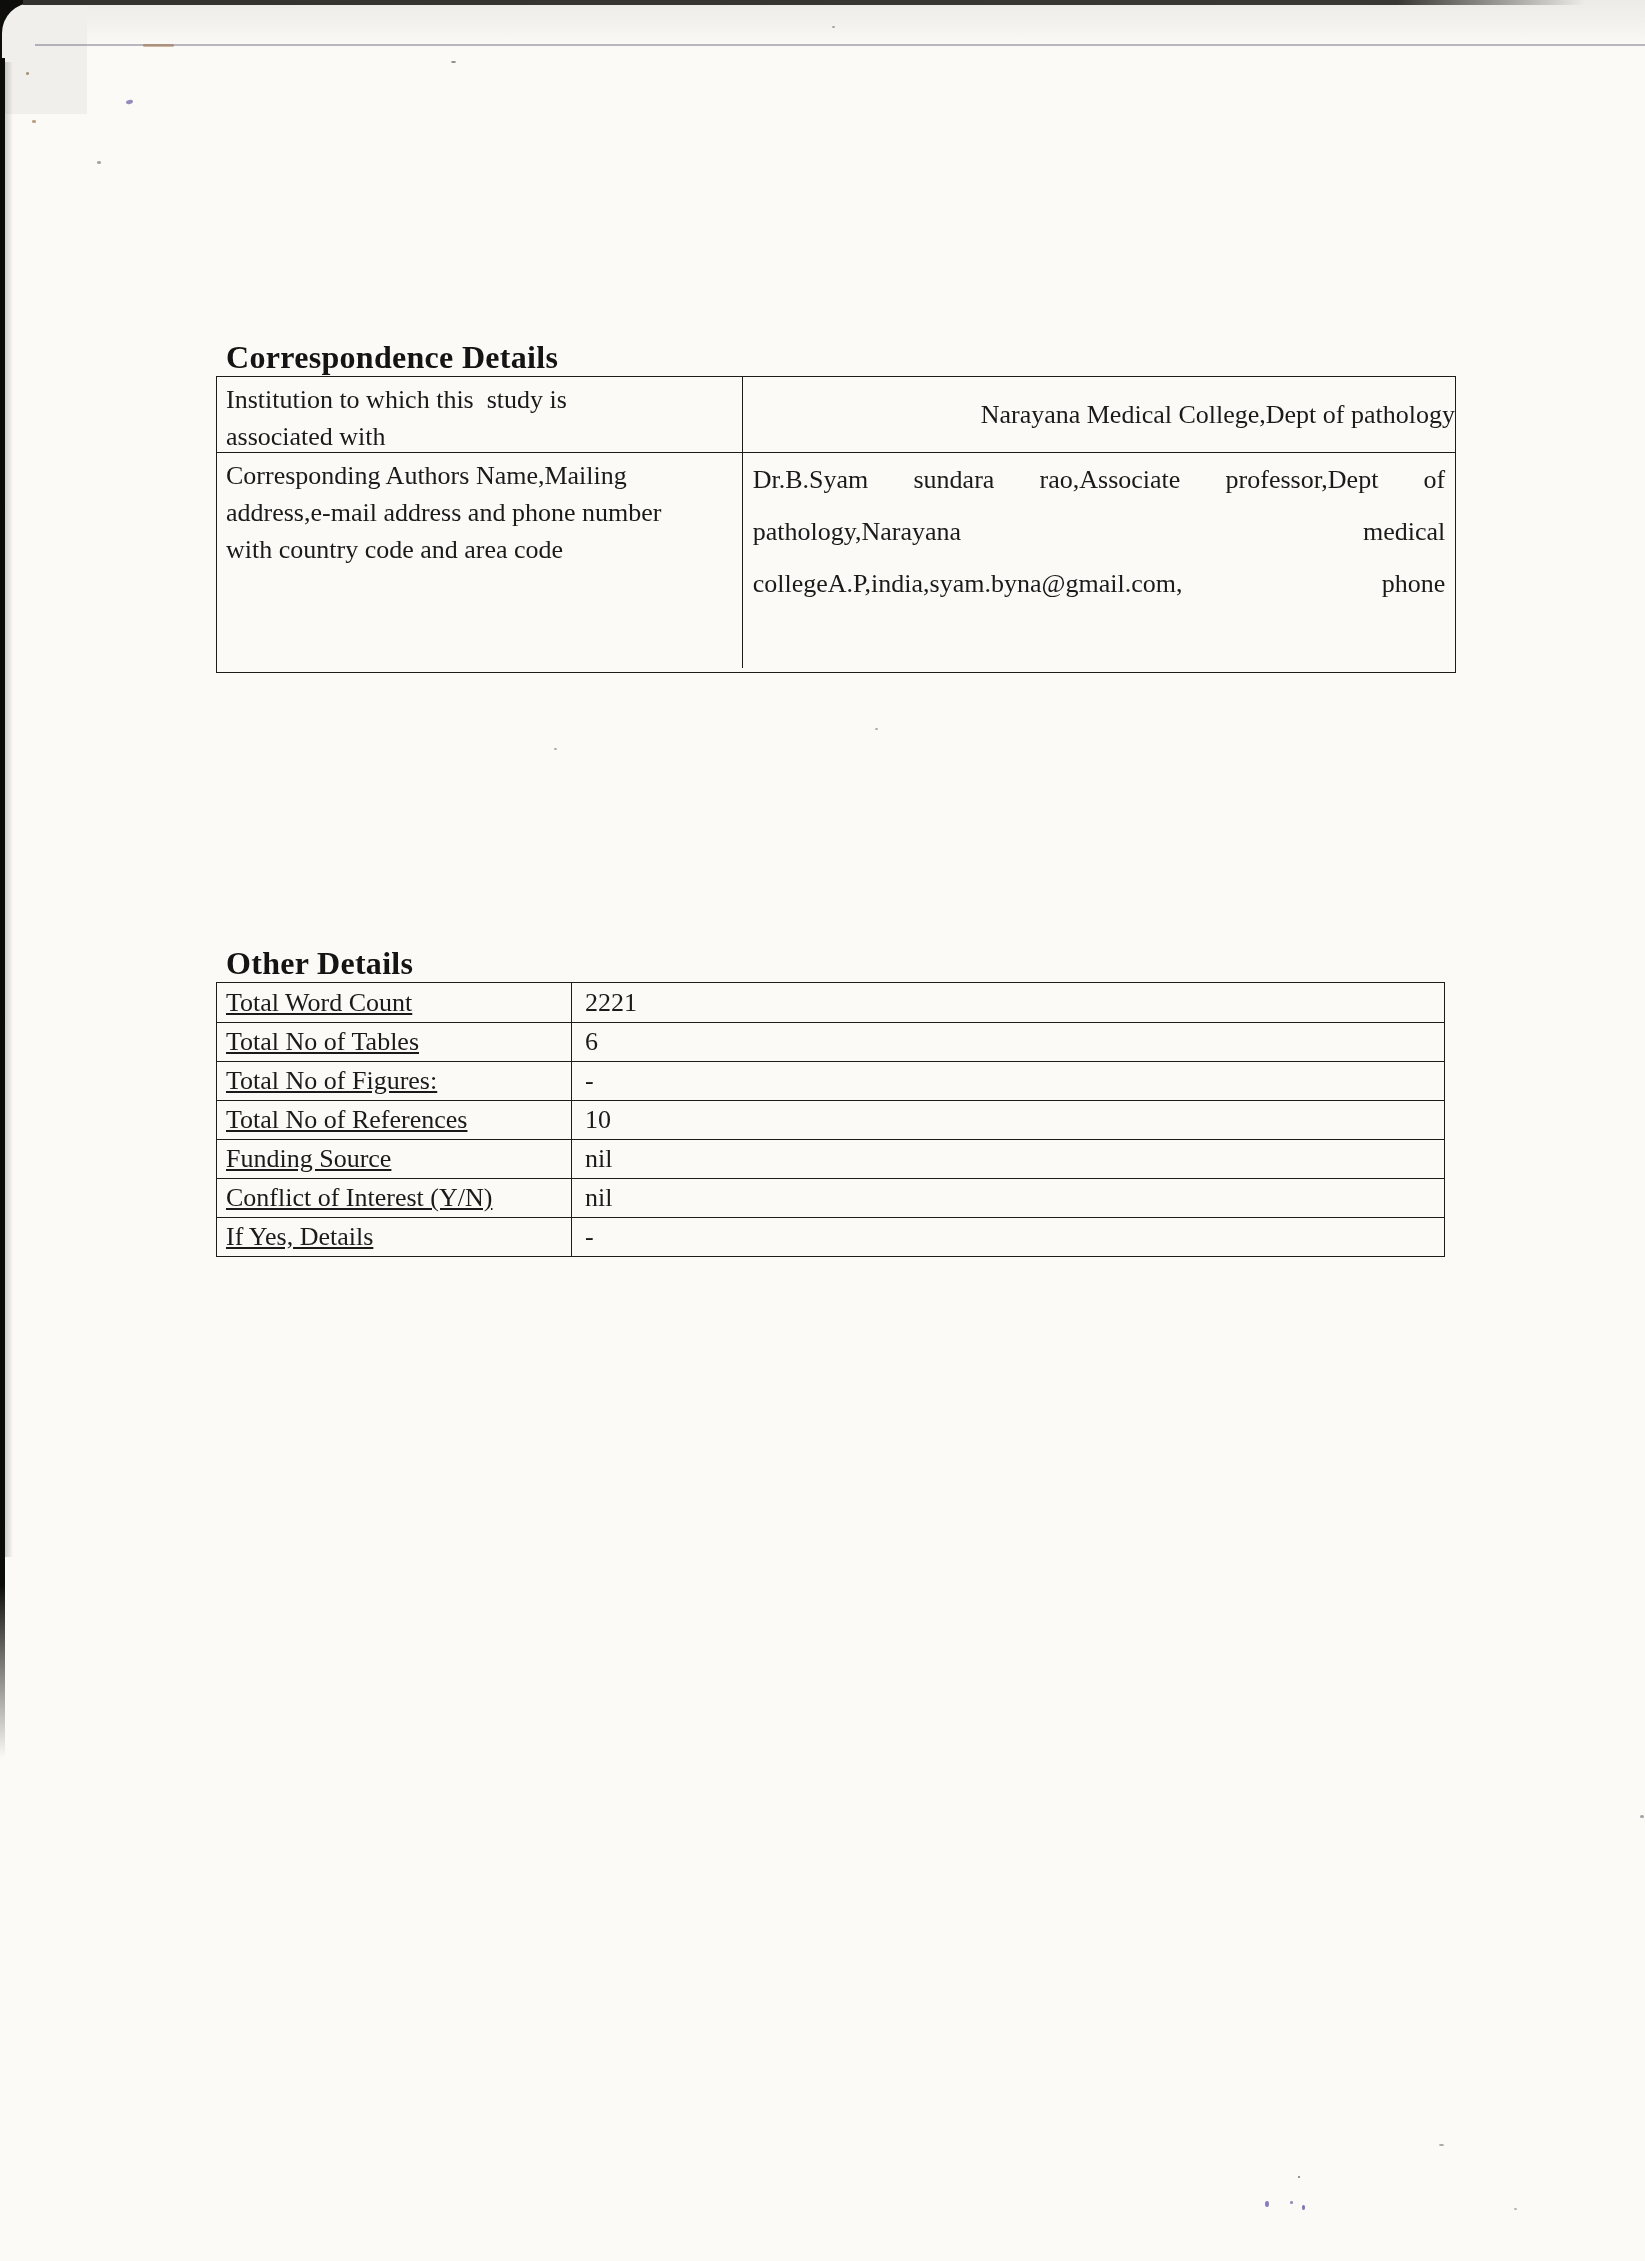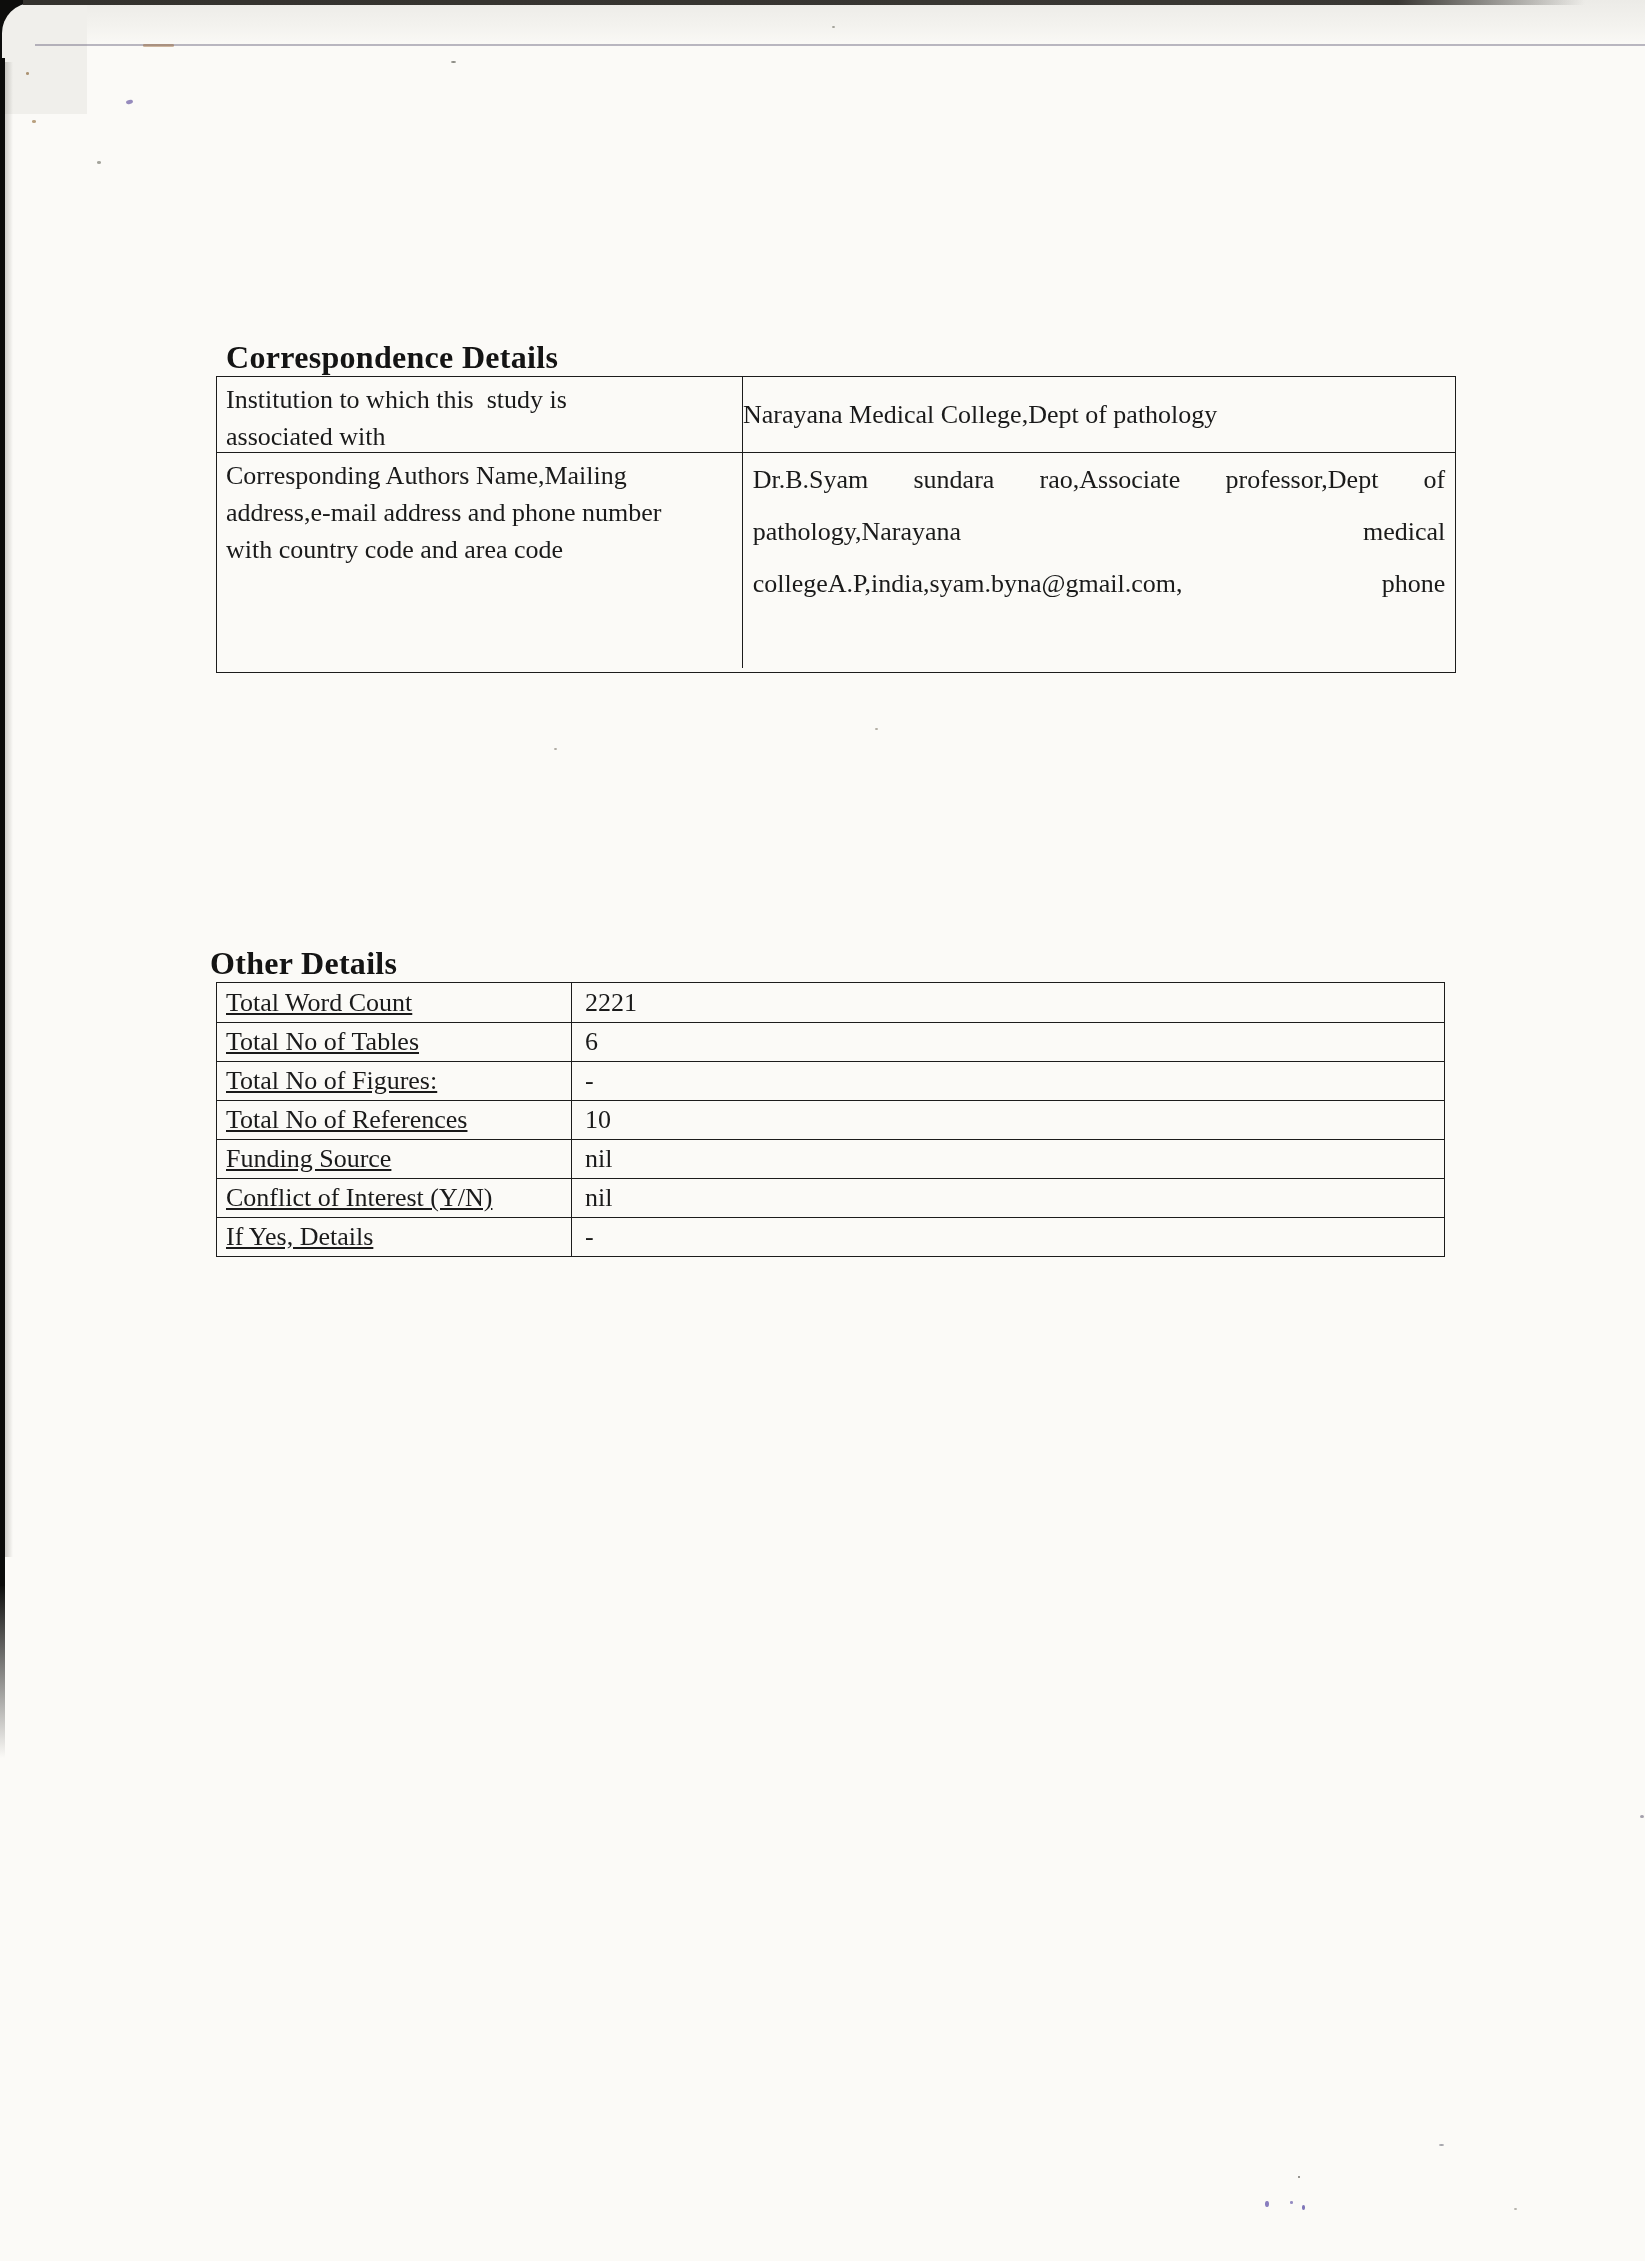--- a/index.html
+++ b/index.html
@@ -25,34 +25,34 @@
   .edge-left-shadow{position:absolute;left:4.5px;top:62px;width:8.4px;height:1495px;
     background:linear-gradient(to right,rgba(105,102,96,0.30),rgba(105,102,96,0));}
   .scan-line{position:absolute;left:35px;top:44px;width:1610px;height:1.9px;
     background:rgba(104,100,124,0.45);}
   .scan-line-smudge{position:absolute;left:143px;top:44px;width:31px;height:2.6px;
     background:rgba(150,100,52,0.45);border-radius:1.3px;}
   .speck{position:absolute;border-radius:50%;opacity:0.8;}
   
   .heading{position:absolute;font-weight:bold;font-size:32px;line-height:1.2;color:#141414;letter-spacing:0.3px;}
   .heading-1{left:226px;top:338px;}
-  .heading-2{left:210px;top:944px;}
+  .heading-2{left:226px;top:944px;}
   
   .tbl{position:absolute;border:1.9px solid #1c1c1c;display:grid;background:transparent;}
   .t1{left:216px;top:376px;width:1238px;height:295px;
       grid-template-columns:525px 1fr;grid-template-rows:75px 216px;}
   .t2{left:216px;top:982px;width:1227px;
       grid-template-columns:355px 1fr;grid-auto-rows:39px;}
   .cell{box-sizing:border-box;font-size:26px;color:#1a1a1a;}
   .bt{border-top:1.9px solid #1c1c1c;}
   .bl{border-left:1.9px solid #1c1c1c;text-align:center;}
   .br{border-right:1.9px solid #1c1c1c;text-decoration:underline;}
   .pad-label{padding:3.9px 11.6px 0 9px;}
   .line{line-height:37px;white-space:pre-wrap;}
-  .vcenter{display:flex;align-items:center;justify-content:flex-start;text-align:center;}
+  .vcenter{display:flex;align-items:center;justify-content:flex-end;text-align:center;}
   .vfill{padding:1.3px 9.7px 0 9.7px;}
   .jline{height:52px;display:flex;justify-content:space-between;align-items:center;}
   .lline{height:52px;display:flex;align-items:center;}
   .t2 .cell{display:flex;align-items:center;}
   .t2 .lbl{padding-left:9px;}
   .t2 .val{padding-left:13px;}
 </style>
 </head>
 <body>
 

